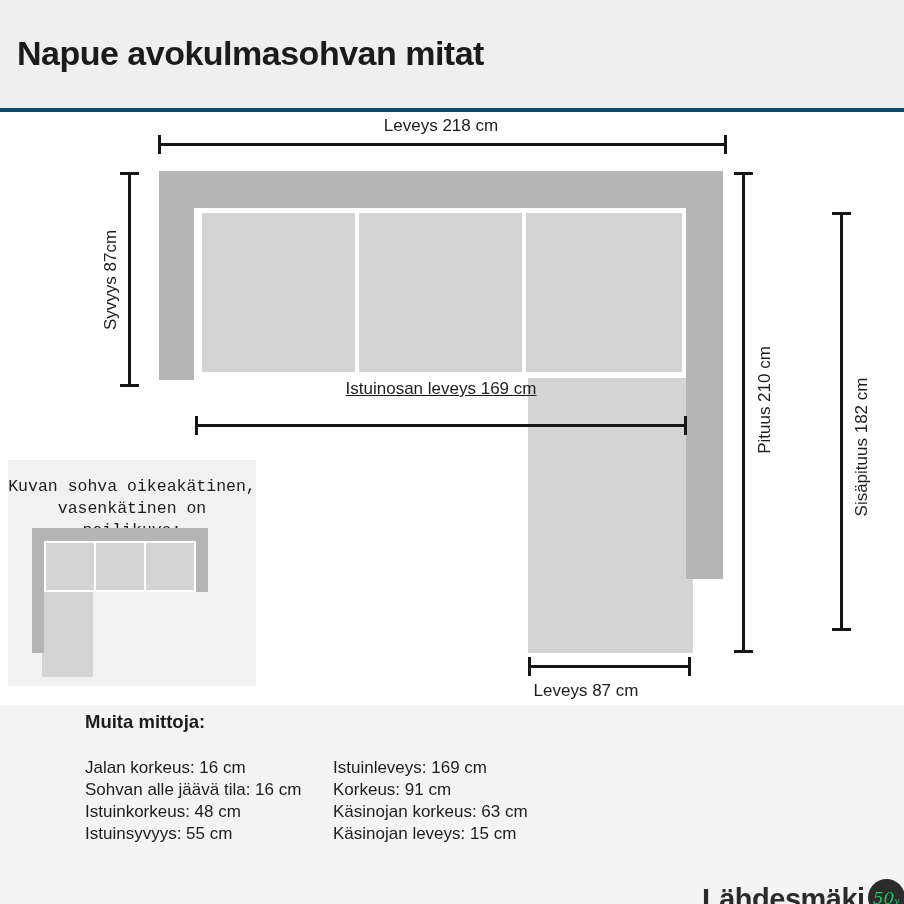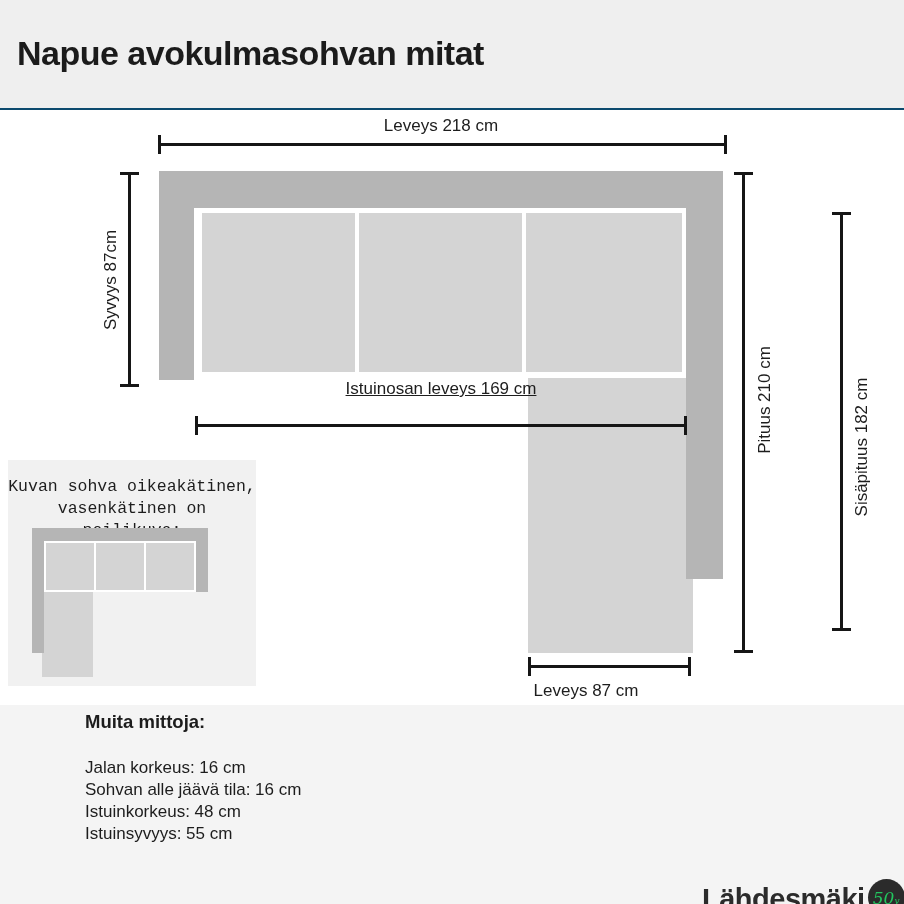--- a/index.html
+++ b/index.html
@@ -6,21 +6,21 @@
   .page{
     position:relative; width:904px; height:904px; overflow:hidden;
     background:#ffffff;
     font-family:"Liberation Sans", sans-serif;
     color:var(--text,#1c1c1c);
   }
   
   .header{
     position:absolute; left:0; top:0; width:904px; height:108px;
     background:var(--header-bg,#efefef);
-    border-bottom:2px solid #0c4a6e;
+    border-bottom:4px solid #0c4a6e;
   }
   .header h1{
     position:absolute; left:17px; top:34px; margin:0;
     font-size:34px; font-weight:bold; letter-spacing:-0.5px; color:#1b1b1b;
   }
   
   .shape{position:absolute;}
   .sofa-dark{background:var(--sofa-dark,#b5b5b5);}
   .sofa-light{background:var(--sofa-light,#d4d4d4);}
   .chaise      {left:528px; top:378px; width:165px; height:275px;}
@@ -155,20 +155,26 @@
   </div>
 
   <div class="footer"></div>
   <div class="other-heading">Muita mittoja:</div>
   <ul class="meas-col col1">
     <li>Jalan korkeus: 16 cm</li>
     <li>Sohvan alle jäävä tila: 16 cm</li>
     <li>Istuinkorkeus: 48 cm</li>
     <li>Istuinsyvyys: 55 cm</li>
   </ul>
+  <ul class="meas-col col2">
+    <li>Istuinleveys: 169 cm</li>
+    <li>Korkeus: 91 cm</li>
+    <li>Käsinojan korkeus: 63 cm</li>
+    <li>Käsinojan leveys: 15 cm</li>
+  </ul>
 
   <div class="logo">
     <span class="logo-name">Lähdesmäki</span>
     <span class="logo-badge">
       <span>50</span>
       <span class="badge-suffix">v</span>
     </span>
   </div>
 
 </div>

